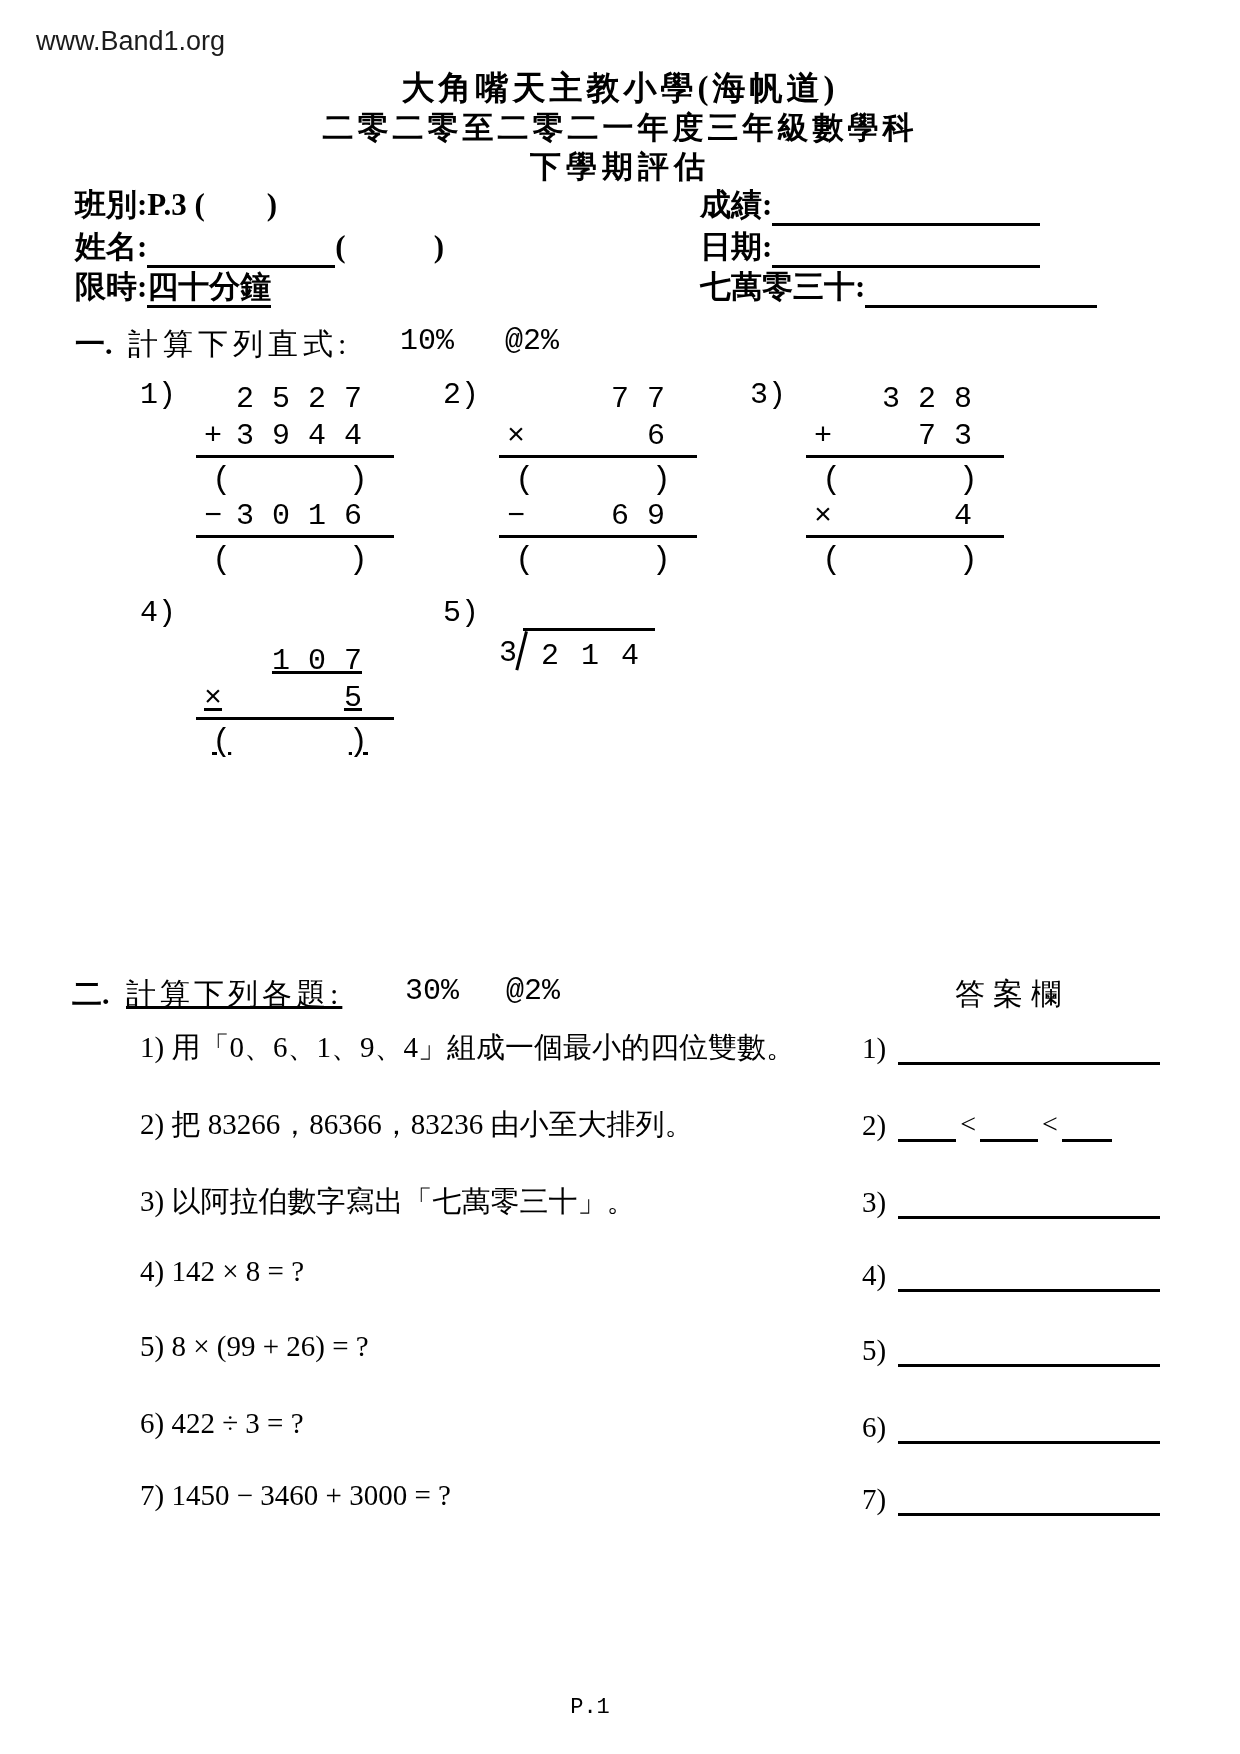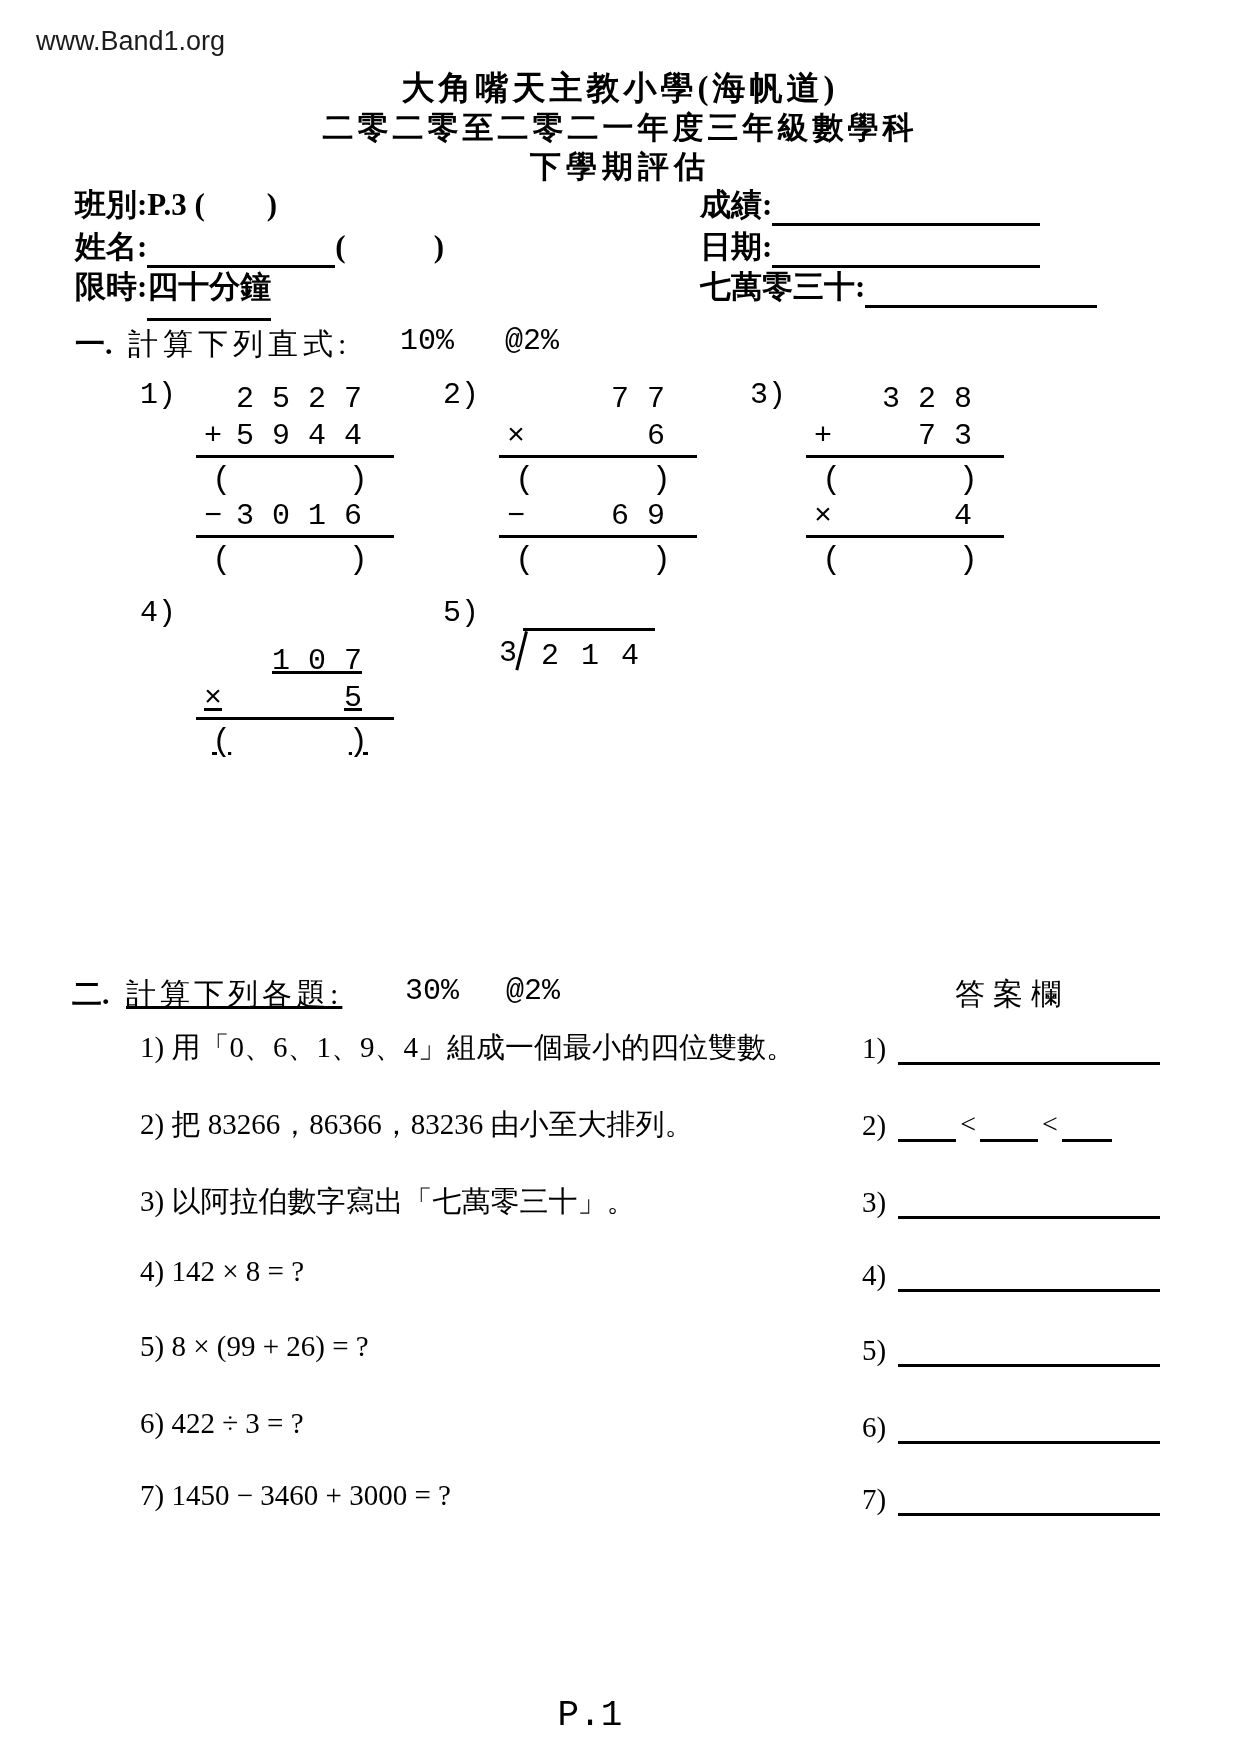--- a/index.html
+++ b/index.html
@@ -18,21 +18,21 @@
   
   .hdr { left:0; right:0; text-align:center; font-weight:bold; }
   .hdr1 { top:66px;  font-size:33px; letter-spacing:4px; }
   .hdr2 { top:107px; font-size:31px; letter-spacing:4px; }
   .hdr3 { top:146px; font-size:31px; letter-spacing:5px; }
 
   
   .info { font-size:31px; font-weight:bold; }
   .blank { display:inline-block; border-bottom:3px solid #000; height:32px; vertical-align:bottom; }
   .pgap  { display:inline-block; }
-  .uline { border-bottom:3px solid #000; padding-bottom:14px; }
+  .uline { border-bottom:3px solid #000; padding-bottom:1px; }
 
   
   .sechead { font-size:30px; }
   .sec-num { font-weight:bold; }
 
   
   .colprob { font-family:"Liberation Mono","DejaVu Sans Mono",monospace; font-size:30px; }
   .plabel  { position:absolute; left:0; top:0; }
   .pbody   { margin-left:56px; width:198px; }
   .crow    { height:40px; display:flex; align-items:flex-end; box-sizing:border-box; padding-bottom:2px; }
@@ -47,21 +47,21 @@
   .ldividend::before { content:""; position:absolute; left:2px; top:0; height:40px; width:3px;
     background:#000; transform:rotate(14deg); transform-origin:top left; }
 
   
   .qtext { font-size:29px; }
   .ansrow { display:flex; align-items:flex-end; gap:12px; font-size:29px; }
   .ansline  { display:inline-block; width:262px; border-bottom:3px solid #000; height:34px; }
   .ansline.s { width:58px; }
   .lt { font-size:28px; padding-bottom:2px; }
 
-  .footer { left:0; right:60px; text-align:center; font-size:36px;
+  .footer { left:0; right:60px; text-align:center; font-size:22px;
     font-family:"Liberation Mono","DejaVu Sans Mono",monospace; }
 </style>
 </head>
 <body>
 
 <div class="page">
 
   <div class="abs watermark">www.Band1.org</div>
 
   <div class="abs hdr hdr1">大角嘴天主教小學(海帆道)</div>
@@ -94,21 +94,21 @@
   <div class="abs sechead" style="left:128px; top:324px; letter-spacing:5px;">計算下列直式:</div>
   <div class="abs sechead" style="left:400px; top:324px; font-family:'Liberation Mono','DejaVu Sans Mono',monospace;">10%</div>
   <div class="abs sechead" style="left:505px; top:324px; font-family:'Liberation Mono','DejaVu Sans Mono',monospace;">@2%</div>
 
   <div class="abs colprob" style="left:140px; top:378px;">
     <span class="plabel">1)</span>
     <div class="pbody">
       <div class="crow num">2 5 2 7</div>
       <div class="crow opr">
         <span>+</span>
-        <span>5 9 4 4</span>
+        <span>3 9 4 4</span>
       </div>
       <div class="crow par">
         <span>(</span>
         <span>)</span>
       </div>
       <div class="crow opr">
         <span>−</span>
         <span>3 0 1 6</span>
       </div>
       <div class="crow par">

